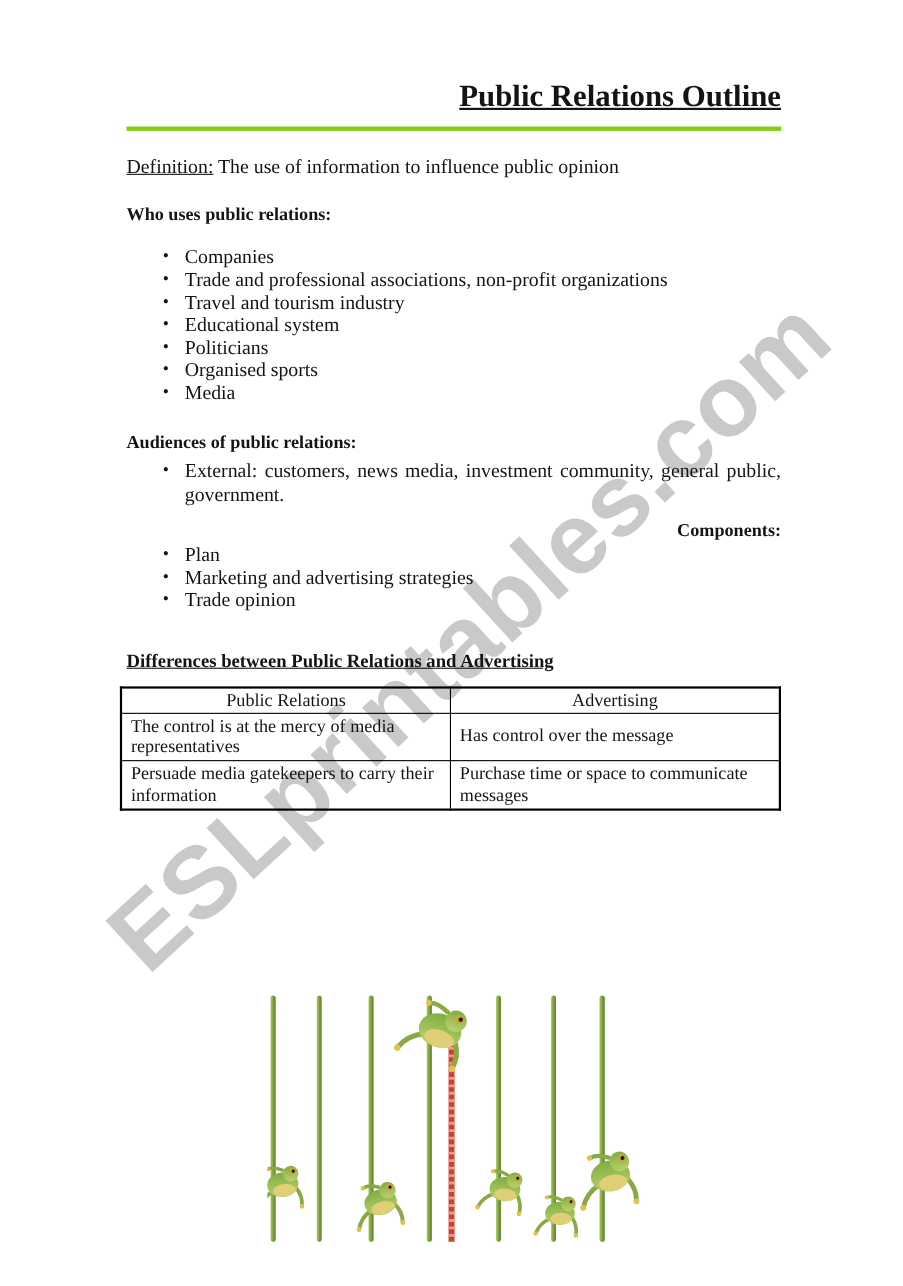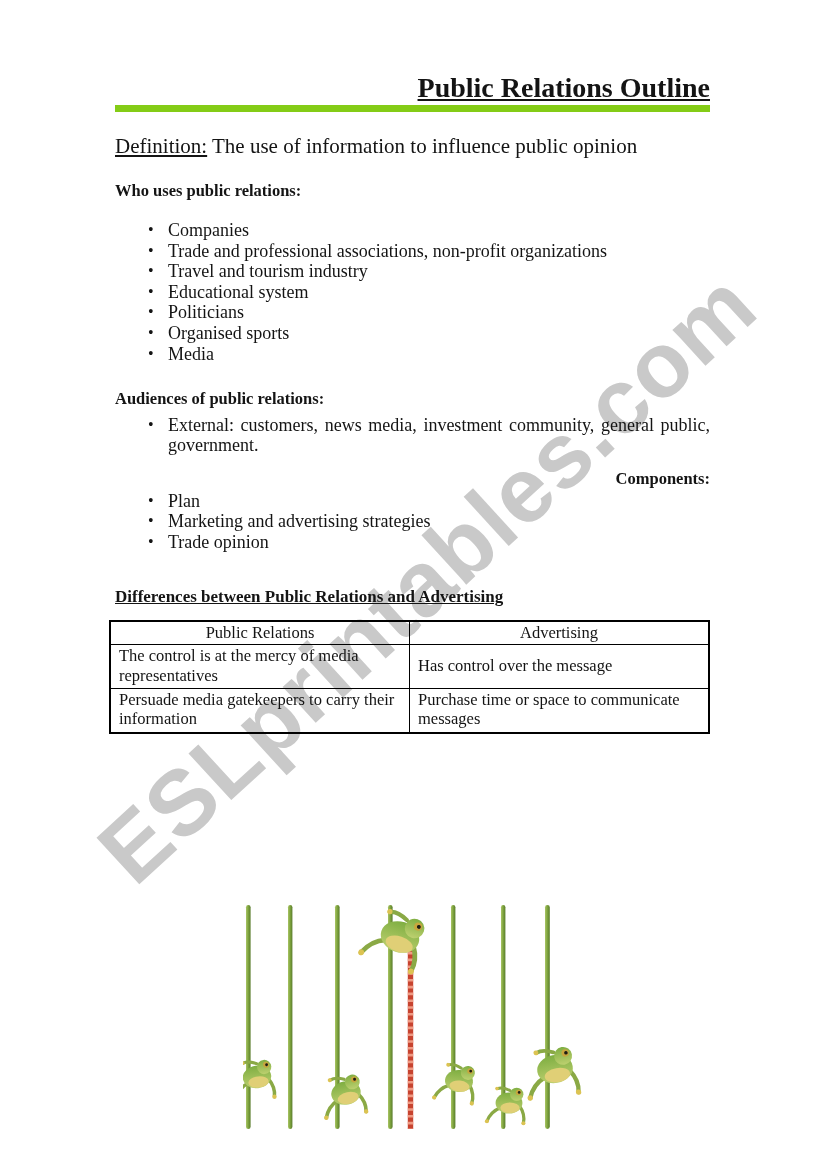--- a/index.html
+++ b/index.html
@@ -24,34 +24,34 @@
     z-index:0;
     user-select:none;
   }
   .content{
     position:absolute;
     left:115px;top:0;
     width:595px;
     z-index:1;
   }
   .titlebar{
-    border-bottom:7px solid #84cc16;
-    padding:72px 0 1px 0;
+    border-bottom:4px solid #84cc16;
+    padding:72px 0 11px 0;
   }
   .title{
     margin:0;
     font-size:28px;
     line-height:1.15;
     font-weight:bold;
     text-align:right;
     text-decoration:underline;
   }
   .definition{
     margin:21px 0 0 0;
-    font-size:21px;
+    font-size:18px;
     line-height:1.25;
   }
   .definition .lbl{text-decoration:underline;}
   .sec-heading{
     margin:0;
     font-size:16.5px;
     font-weight:bold;
     line-height:1.25;
   }
   .mt-who{margin-top:22px;}

